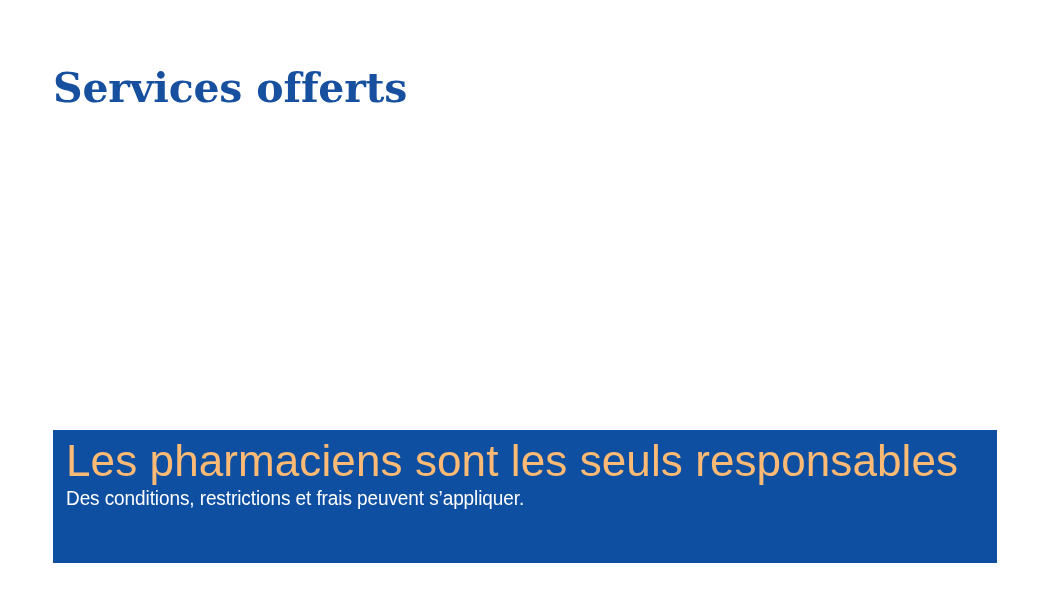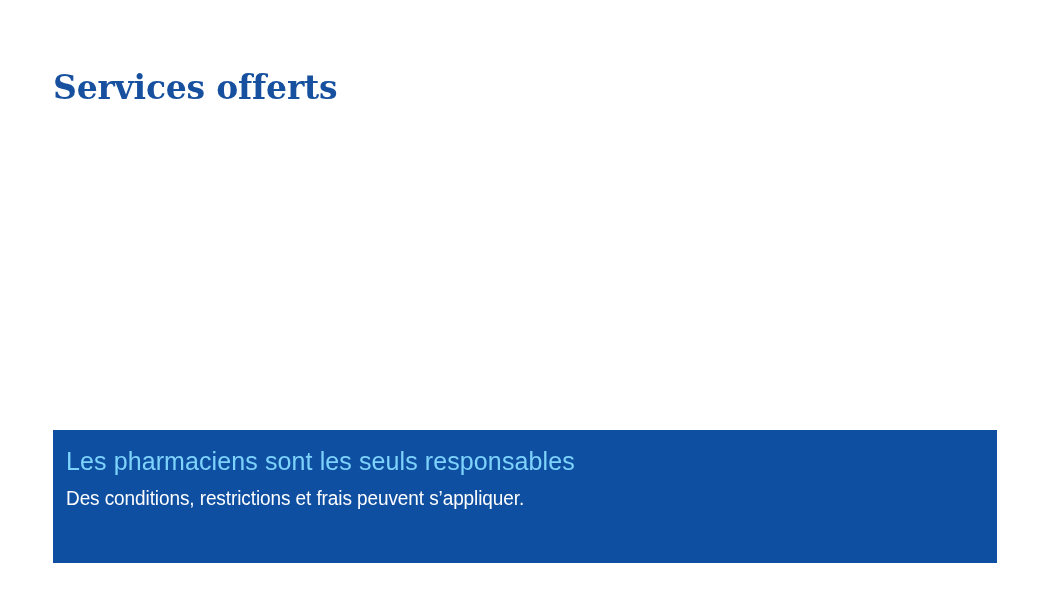--- a/index.html
+++ b/index.html
@@ -21,21 +21,21 @@
   }
 
   
   #slide-title {
     position: absolute;
     left: 53px;
     top: 62px;
     margin: 0;
     font-family: "DejaVu Serif", "Liberation Serif", serif;
     font-weight: bold;
-    font-size: 33px;
+    font-size: 41px;
     line-height: 52px;
     letter-spacing: -0.2px;
     color: #16509F;
     white-space: nowrap;
   }
 
   
   #slide-body {
     position: absolute;
     left: 53px;
@@ -53,23 +53,23 @@
     height: 133px;
     background: #0E4FA1;
     box-sizing: border-box;
     padding: 9px 0 0 13px;
   }
 
   .callout-line {
     display: block;
     font-family: "Liberation Sans", "DejaVu Sans", sans-serif;
     font-weight: 300;
-    font-size: 25px;
+    font-size: 44px;
     line-height: 44px;
-    color: #7dd3fc;
+    color: #fdba74;
     white-space: nowrap;
     letter-spacing: 0.1px;
   }
 
   #callout-subtitle {
     display: block;
     margin-top: 2px;
     font-family: "Liberation Sans", "DejaVu Sans", sans-serif;
     font-weight: 400;
     font-size: 20px;

